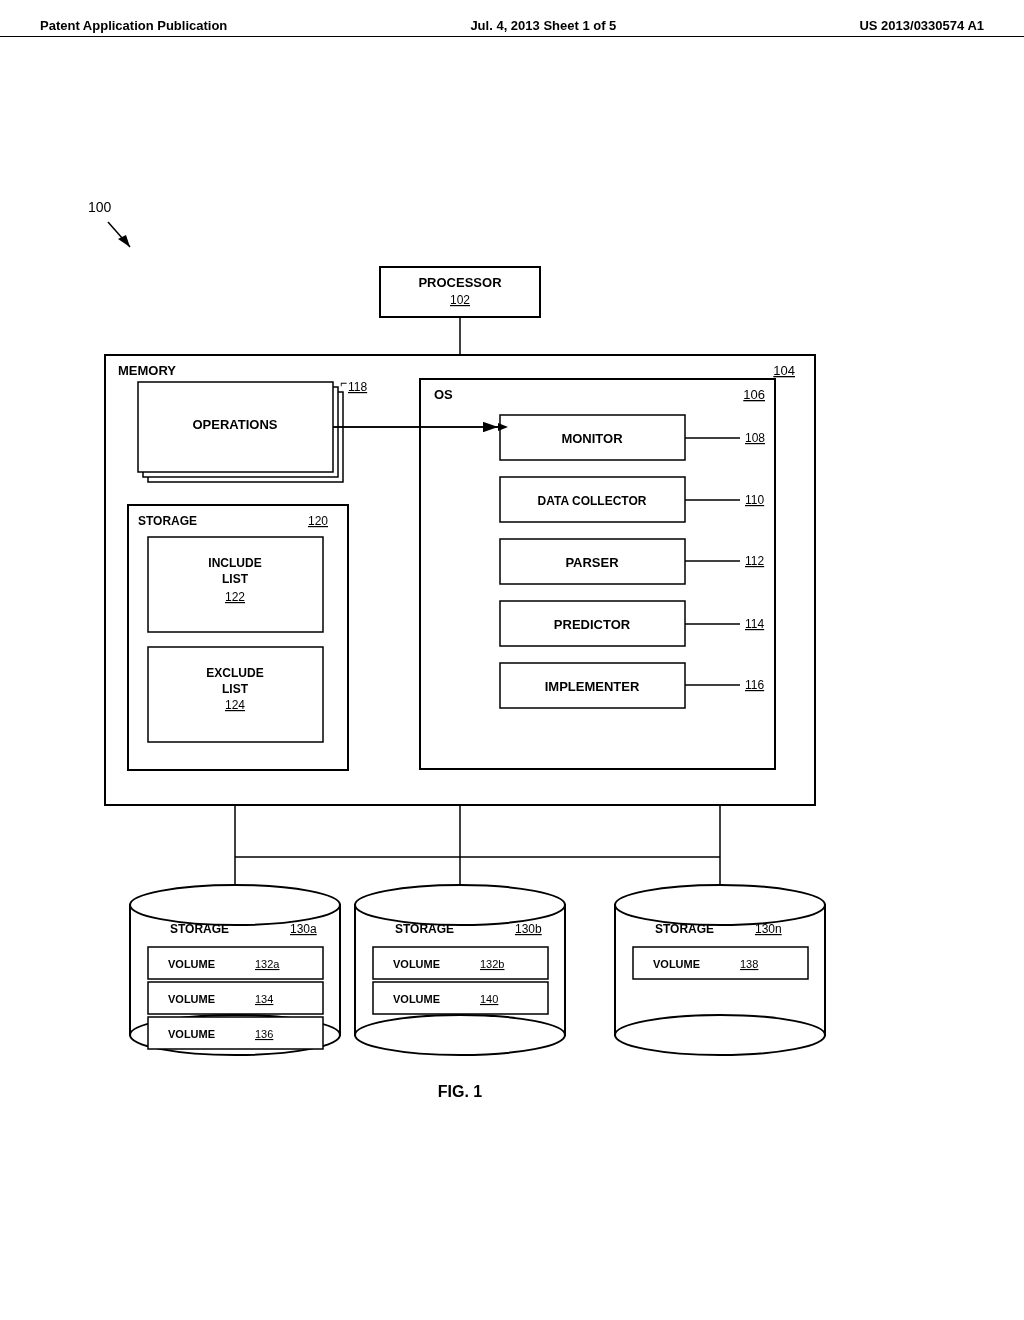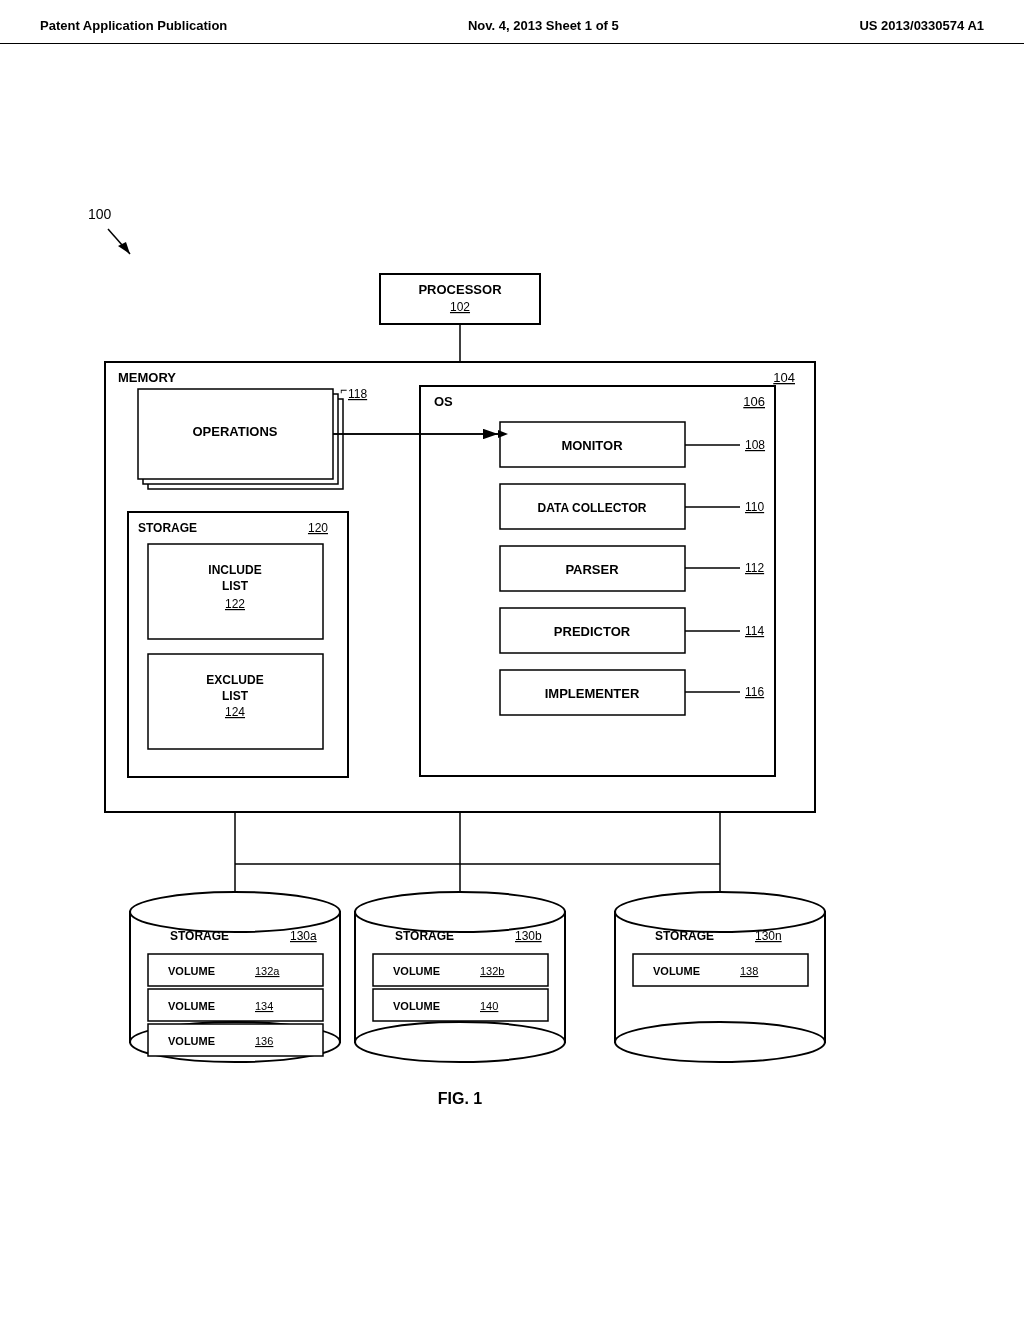--- a/index.html
+++ b/index.html
@@ -10,34 +10,34 @@
       min-height: 1320px;
       position: relative;
       overflow: hidden;
     }
 
     
     .patent-header {
       display: flex;
       justify-content: space-between;
       align-items: center;
-      padding: 18px 40px 10px 40px;
+      padding: 18px 40px 3px 40px;
       border-bottom: 1px solid #000;
     }
     .patent-header span {
       font-size: 13px;
       font-weight: bold;
     }
   </style>
 </head>
 <body>
 
 <div class="patent-header">
   <span>Patent Application Publication</span>
-  <span>Nov. 4, 2013    Sheet 1 of 5</span>
+  <span>Jul. 4, 2013    Sheet 1 of 5</span>
   <span>US 2013/0330574 A1</span>
 </div>
 
 <div style="position:relative; width:1024px; height:1240px;">
 <svg width="1024" height="1240" xmlns="http://www.w3.org/2000/svg">
 
   <text x="88" y="175" font-size="14" font-family="Arial">100</text>
 
   <line x1="108" y1="185" x2="130" y2="210" stroke="#000" stroke-width="1.5"></line>
   <polygon points="130,210 118,202 126,198" fill="#000"></polygon>

